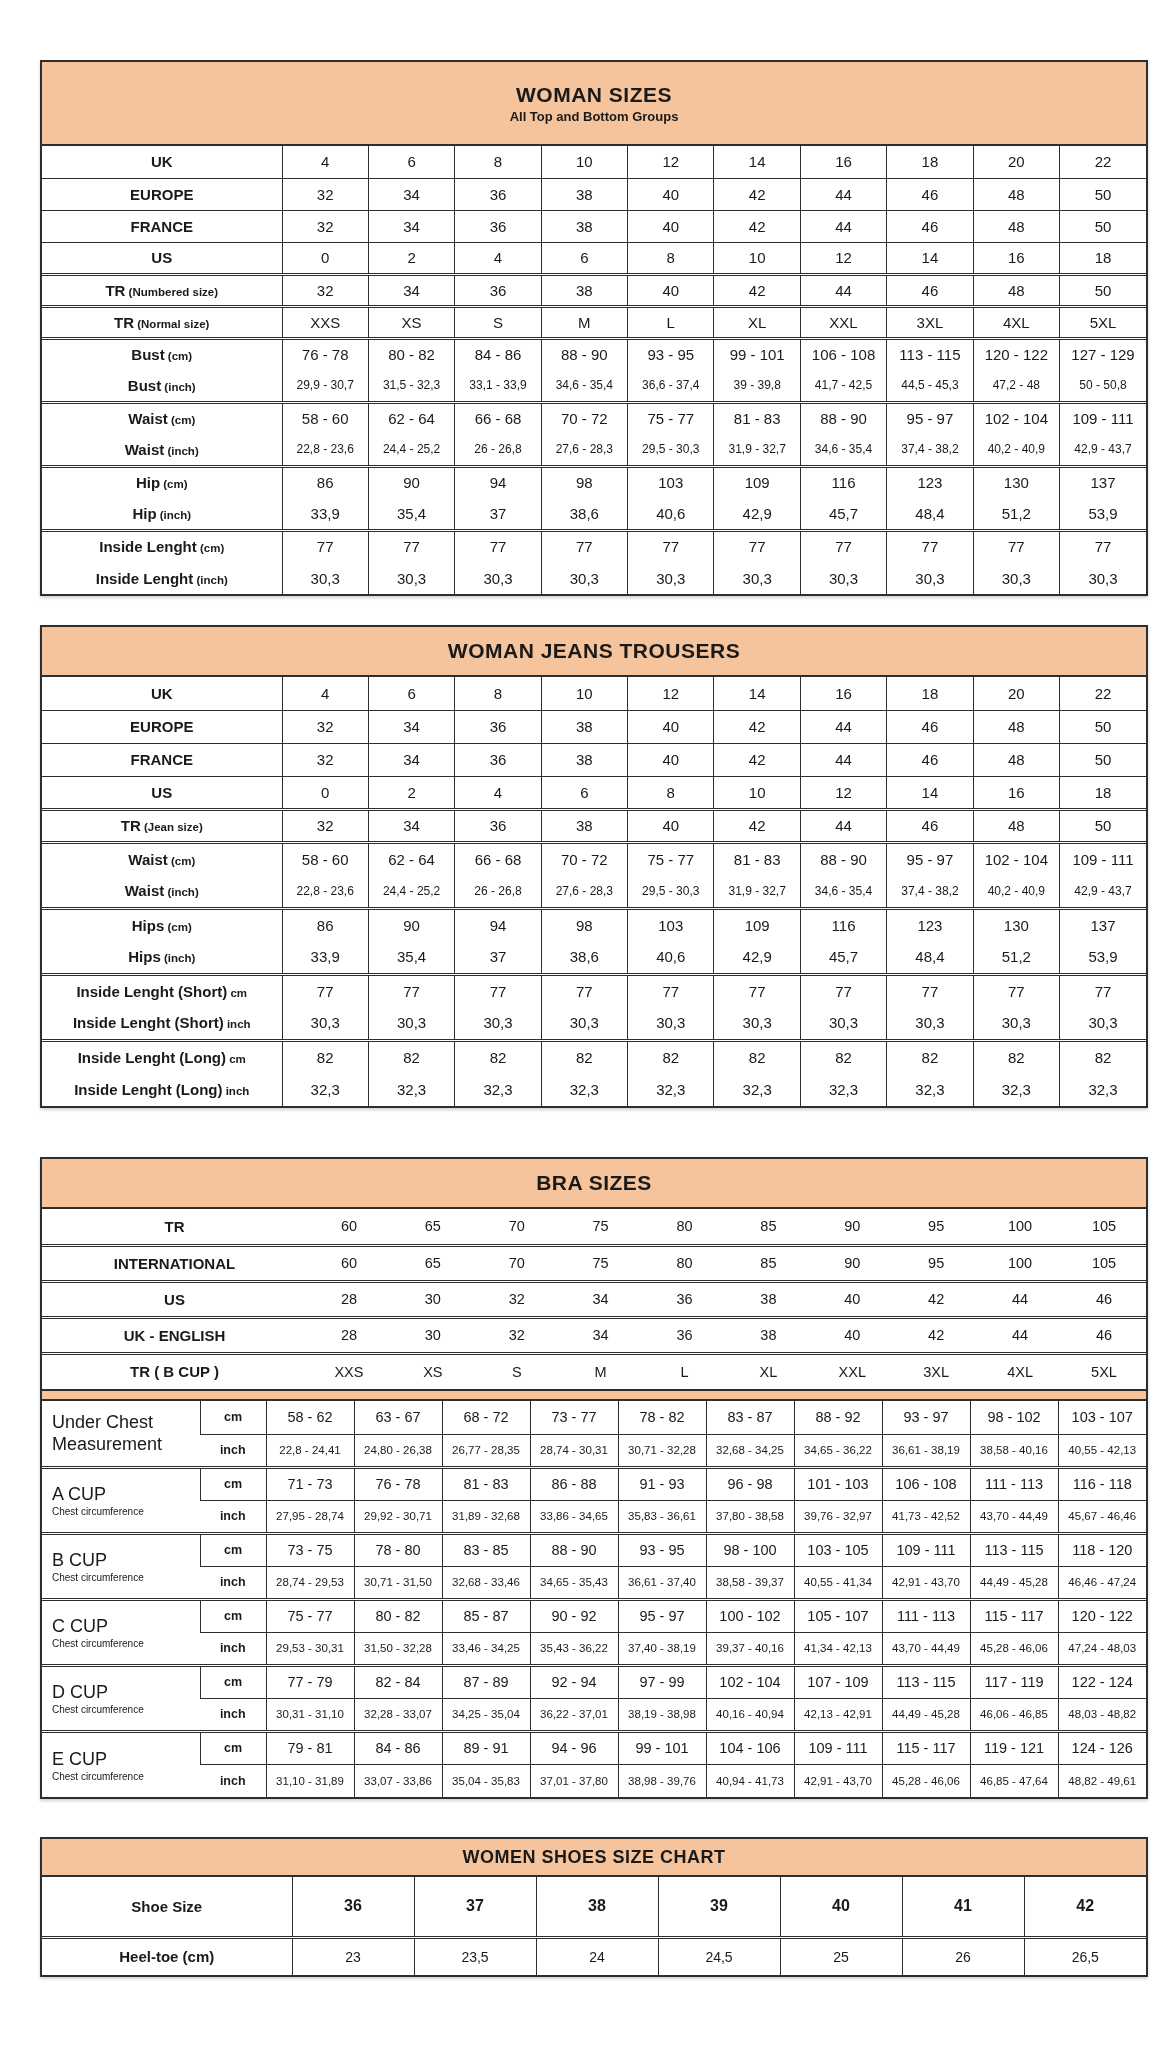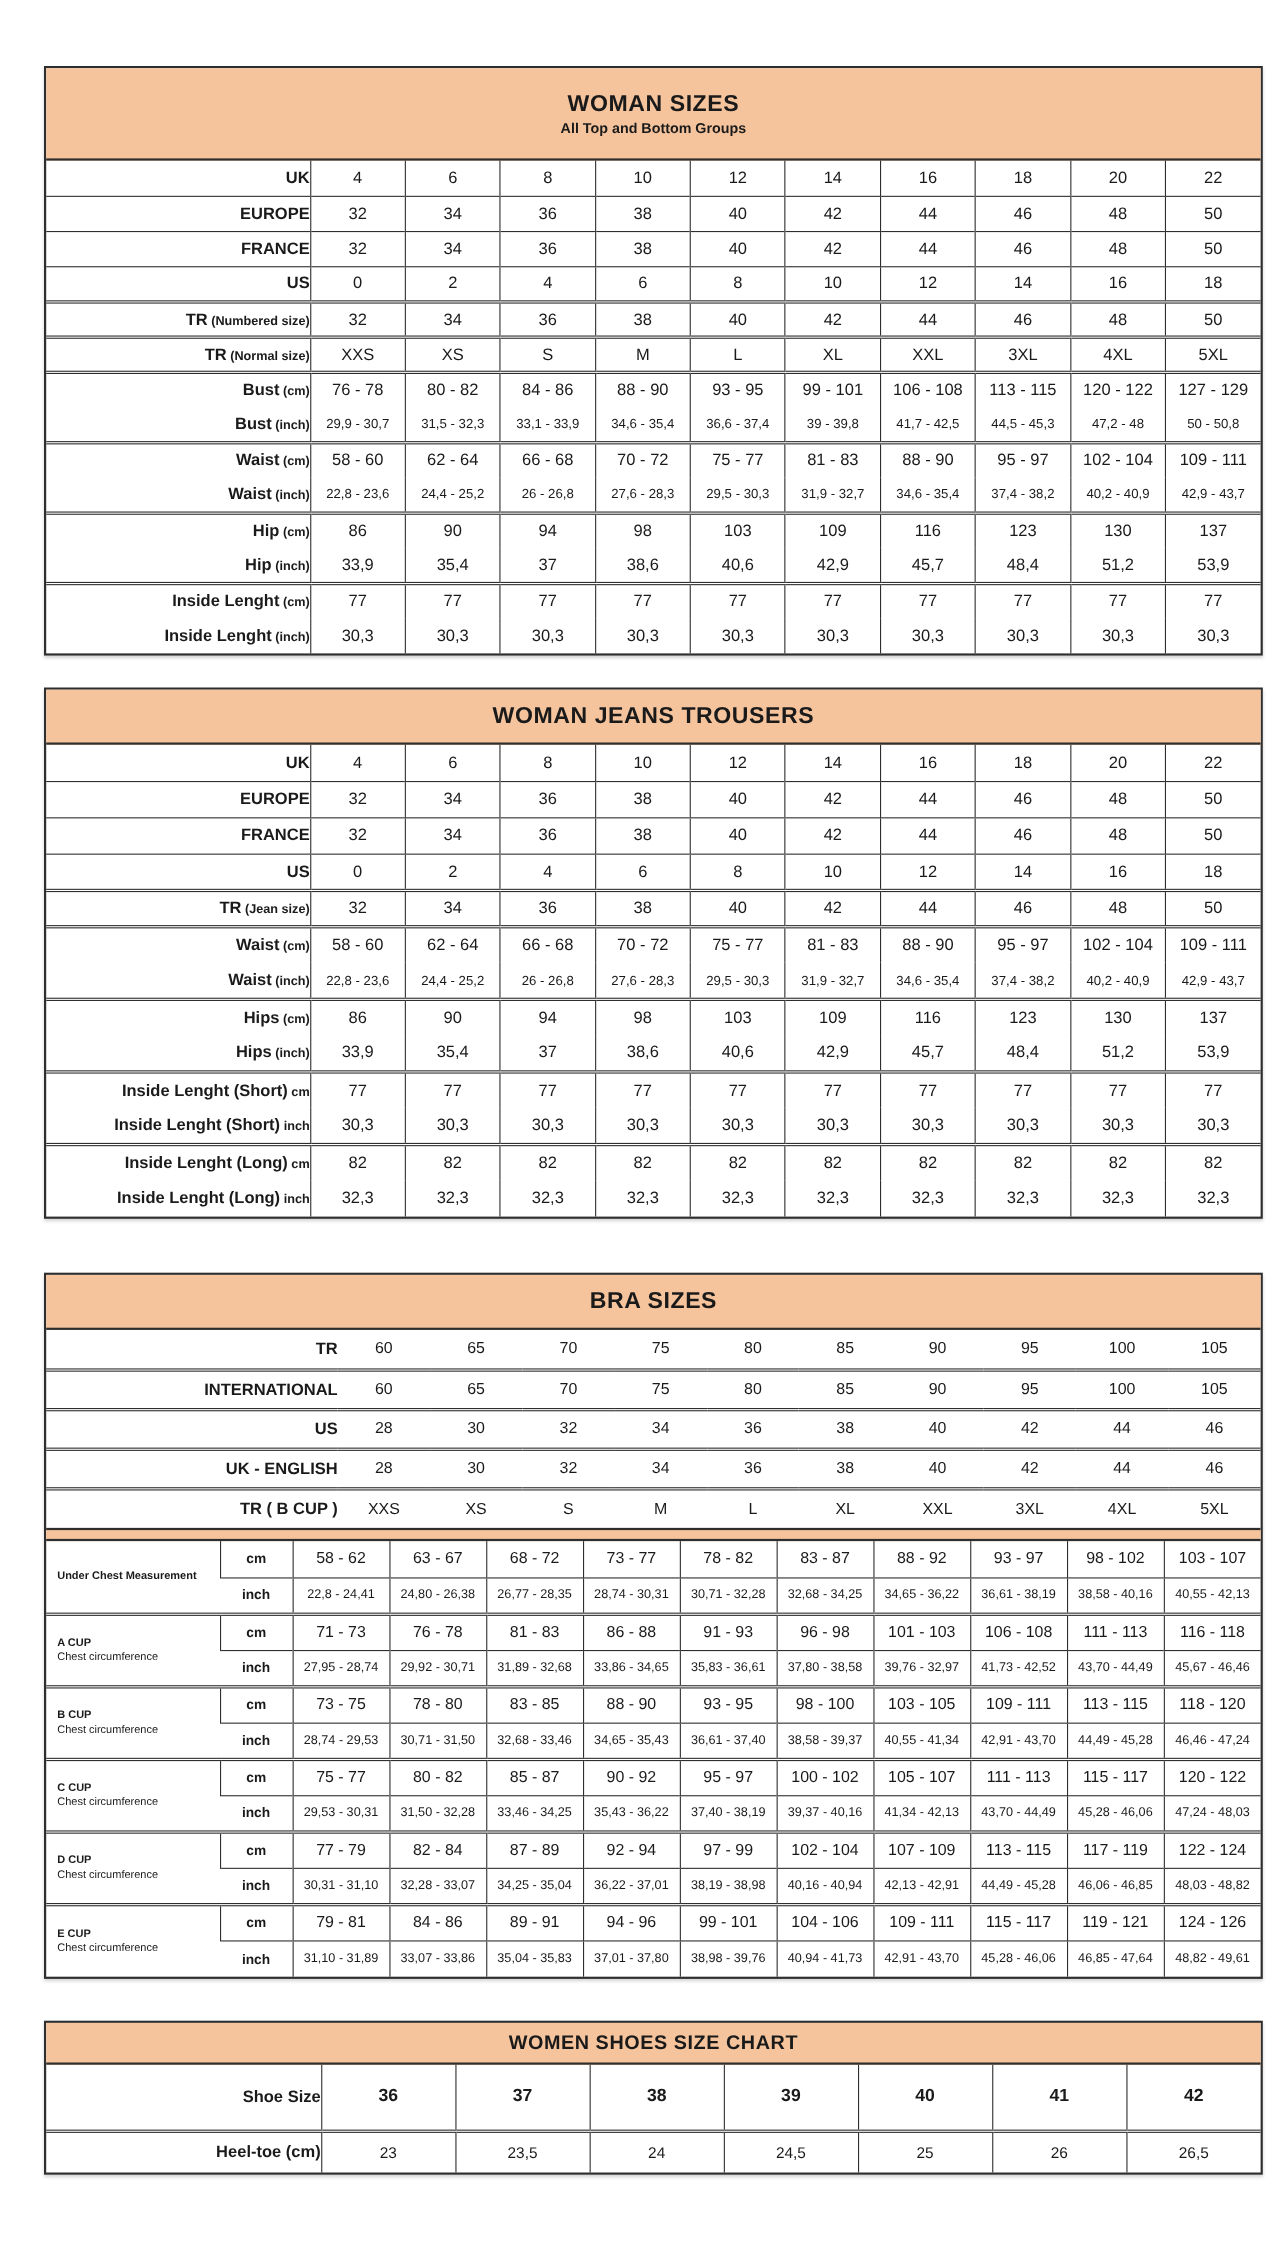--- a/index.html
+++ b/index.html
@@ -14,35 +14,35 @@
   .t1 .band{height:84px}
   .t2 .band,.t3 .band{height:50px}
   .t4 .band{height:38px}
   .t4 .band-title{font-size:18px}
   table{width:100%;border-collapse:collapse;table-layout:fixed}
   td{border-left:1px solid var(--bd);text-align:center;vertical-align:middle;white-space:nowrap;font-size:15px;height:32px;color:var(--text)}
   td:first-child{border-left:none}
   tr.sep-thin td{border-top:1px solid var(--bd)}
   tr.sep-thick td{border-top:3px double var(--bd)}
   tr.sep-none td{border-top:none}
-  td.lab{text-align:right;padding-left:0;font-weight:bold}
+  td.lab{text-align:center;padding-left:0;font-weight:bold}
   .lab-note{font-size:11.5px}
   tr.small td.val{font-size:12px}
   .t1 td.lab,.t2 td.lab{width:240px}
   .t2 td{height:33px}
   .t2{margin-top:29px}
   .t3{margin-top:49px}
   .t4{margin-top:38px}
   .t3top td{height:36px;font-size:14.5px}
   .t3top td.lab{width:265px;font-size:15px}
   .no-v td{border-left:none}
   .strip{height:12px;background:var(--peach);border-top:2px solid var(--bd);border-bottom:2px solid var(--bd)}
   .t3cup td{height:33px}
   .t3cup td.cuplab{width:158px;text-align:left;padding-left:10px;white-space:normal}
-  .cup-main{font-weight:bold;font-size:10px;line-height:1.25}
+  .cup-main{font-weight:normal;font-size:18px;line-height:1.25}
   .cup-sub{font-size:10px;margin-top:1px}
   .t3cup td.unit{width:66px;font-size:12.5px;font-weight:bold}
   .t3cup td.val{font-size:14.5px}
   .t3cup tr.small td.val{font-size:11.5px}
   .t4 td.lab{width:250px;font-size:15px}
   .t4 tr.shoe-row td{height:60px}
   .t4 tr.shoe-row td.val{font-weight:bold;font-size:16px}
   .t4 tr.heel-row td{height:38px}
   .t4 tr.heel-row td.val{font-size:14px}
 </style>

